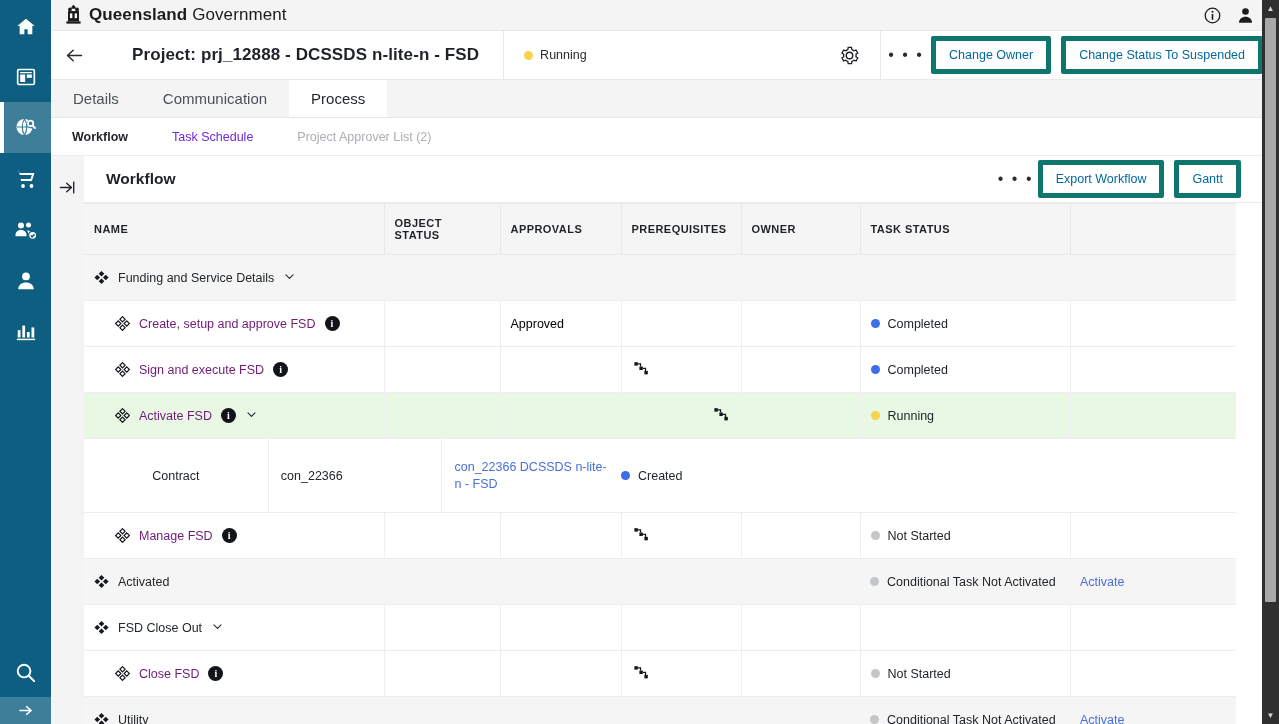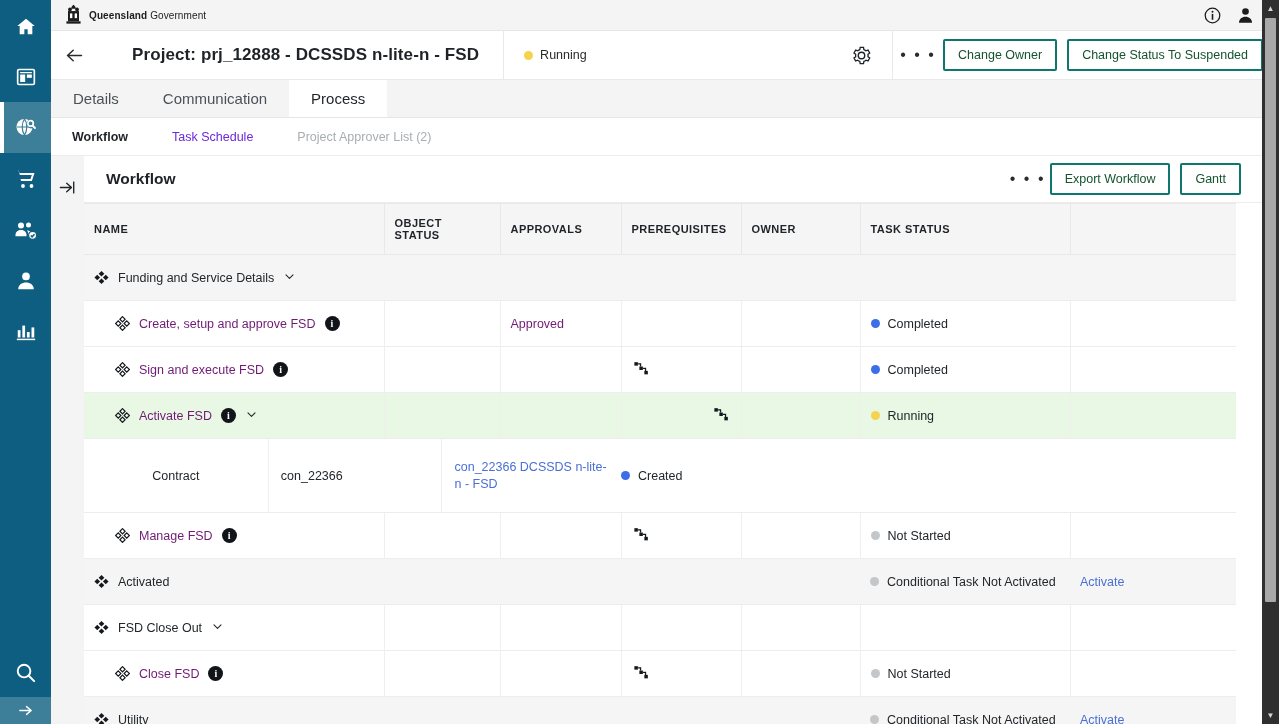--- a/index.html
+++ b/index.html
@@ -41,21 +41,21 @@
 
   
   .brandbar {
     height: 31px; background: #f4f4f4;
     border-bottom: 1px solid #e6e6e6;
     display: flex; align-items: center;
     padding: 0 14px 0 13px;
     position: relative;
   }
   .brand { display: flex; align-items: center; gap: 6px; }
-  .brand-text { font-size: 10px; color: #1c1c1c; letter-spacing: .1px; }
+  .brand-text { font-size: 17px; color: #1c1c1c; letter-spacing: .1px; }
   .brand-text b { font-weight: 700; }
   .brandbar-right { margin-left: auto; display: flex; align-items: center; gap: 14px; padding-right: 10px; }
 
   
   .projhead {
     height: 49px; background: #ffffff;
     border-bottom: 1px solid #e9e9e9;
     display: flex; align-items: center;
     position: relative;
   }
@@ -65,21 +65,21 @@
   .proj-status { display: flex; align-items: center; gap: 7px; font-size: 12.5px; color:#2b2b2b; padding-left: 20px; }
   .dot { width: 9px; height: 9px; border-radius: 50%; display:inline-block; }
   .dot.yellow { background: #f5d34e; }
   .dot.blue   { background: #3b6ee8; }
   .dot.grey   { background: #c4c7ca; }
   .projhead-right { margin-left: auto; display: flex; align-items: center; height: 49px; }
   .gear-cell { width: 62px; display:flex; align-items:center; justify-content:center; }
   .vdiv { width:1px; height: 49px; background: #e9e9e9; }
   .dots-btn { width: 50px; display:flex; align-items:center; justify-content:center; letter-spacing:2px; color:#2b2b2b; font-size: 16px; line-height: 6px;}
   .btn {
-    border: 2px solid #0f766e; background: #fff; color: #14532d;
+    border: 5px solid #0f766e; background: #fff; color: #0369a1;
     font-size: 12.5px; font-family: "Liberation Sans", sans-serif;
     padding: 7px 13px; border-radius: 2px; margin-right: 10px; white-space: nowrap;
   }
   .btn:last-child { margin-right: 16px; }
 
   
   .tabs { height: 38px; background:#f4f4f4; display:flex; align-items:stretch; border-bottom: 1px solid #e6e6e6; }
   .tab {
     padding: 0 22px; display:flex; align-items:center; justify-content:center;
     font-size: 15px; color: #4b5257; min-width: 60px;
@@ -121,21 +121,21 @@
     padding: 10px; vertical-align: middle; height: 46px; color:#22272b;
   }
   .tbl td:last-child { border-right: none; }
   tr.group td { background: #f5f5f5; border-right: none; }
   tr.group-white td { background: #ffffff; }
   tr.highlight td { background: #e8f8e4; text-align: right; }
   .name-cell { padding-left: 10px; }
   .name-inner { display:flex; align-items:center; gap: 9px; }
   .name-inner.indent { padding-left: 21px; }
   .link { color:#701a75; }
-  .link-blue { color:#701a75; }
+  .link-blue { color:#000000; }
   .info-badge {
     width: 15px; height: 15px; border-radius: 50%; background:#111418; color:#fff;
     font-size: 10px; font-weight:700; display:inline-flex; align-items:center; justify-content:center;
     font-family: "Liberation Serif", serif; line-height: 1;
   }
   .chev { color:#22272b; font-size: 11px; display:inline-block; }
   .status-cell { display:flex; align-items:center; gap:8px; }
   .activate-link { color:#4a6fd6; }
 
   

